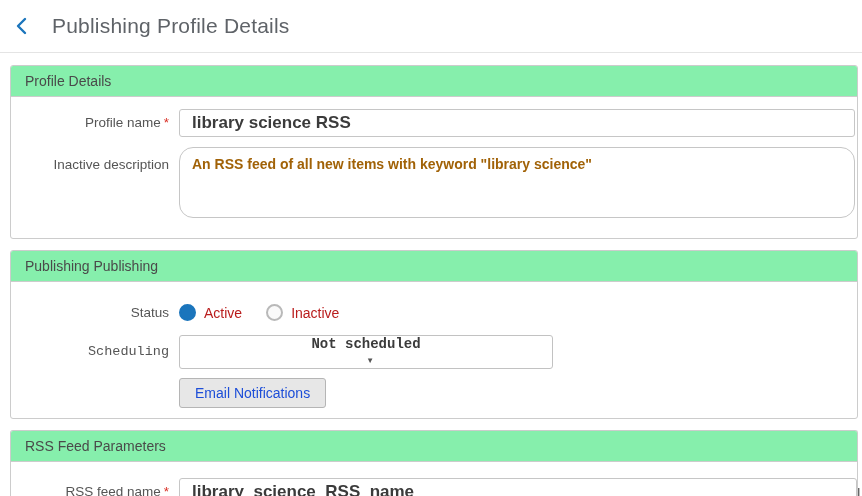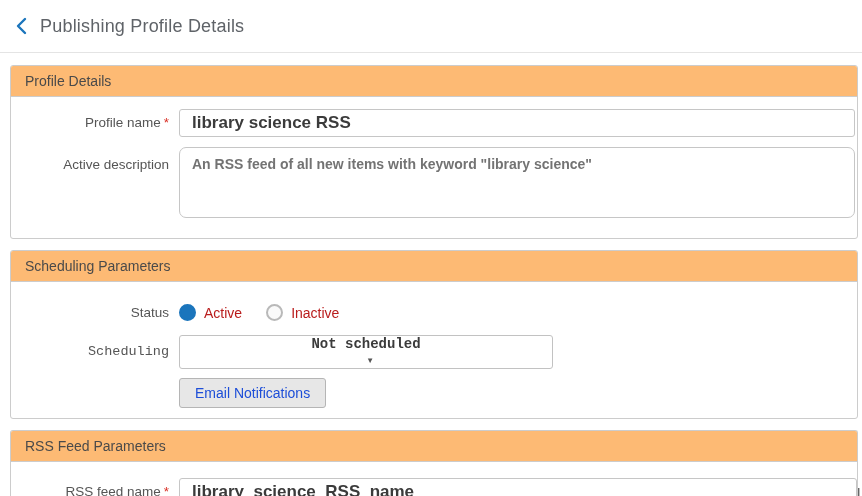--- a/index.html
+++ b/index.html
@@ -21,36 +21,36 @@
     padding-left: 8px;
     box-sizing: border-box;
   }
   .back-btn {
     width: 28px; height: 28px;
     display: flex; align-items: center; justify-content: center;
     cursor: pointer;
     flex: none;
   }
   .page-title {
-    font-size: 18px;
+    font-size: 21px;
     color: #5f6368;
-    margin-left: 4px;
+    margin-left: 16px;
     letter-spacing: 0.2px;
   }
   
   .content { margin: 12px 0 0 10px; width: 848px; }
   .panel {
     border: 1px solid #cccccc;
     border-radius: 3px;
     background: #ffffff;
     margin-bottom: 11px;
   }
   .panel:last-child { border-bottom: none; border-radius: 3px 3px 0 0; margin-bottom: 0; }
   .panel-header {
-    background: #fdba74;
+    background: #86efac;
     border-bottom: 1px solid #cccccc;
     border-radius: 2px 2px 0 0;
     padding: 7px 14px;
     font-size: 14px;
     color: #4a4a4a;
     line-height: 16px;
   }
   .panel-body { padding: 6px 0 10px 0; }
   
   .form-row { display: flex; align-items: center; margin: 6px 0 10px 0; }
@@ -77,26 +77,26 @@
     font-weight: bold;
     color: #3b3b3b;
     width: 100%;
     box-sizing: border-box;
     outline: none;
     background: #fff;
   }
   textarea.text {
     height: 71px;
     border: 1px solid #c6c6c6;
-    border-radius: 7px;
+    border-radius: 14px;
     padding: 8px 12px;
     font-family: "Liberation Sans", sans-serif;
     font-size: 14px;
     font-weight: bold;
-    color: #737373;
+    color: #a16207;
     width: 100%;
     box-sizing: border-box;
     resize: none;
     outline: none;
     line-height: 17px;
   }
   
   .status-row { margin-top: 16px; margin-bottom: 14px; }
   .radio-option { display: flex; align-items: center; margin-right: 24px; cursor: pointer; }
   .radio {
@@ -164,30 +164,30 @@
     <div class="panel-body">
       <div class="form-row">
         <div class="label-cell">
           <span>Profile name</span><span class="req">*</span>
         </div>
         <div class="field-cell">
           <input type="text" class="text" value="library science RSS" style="">
         </div>
       </div>
       <div class="form-row top">
-        <div class="label-cell">Active description</div>
+        <div class="label-cell">Inactive description</div>
         <div class="field-cell">
           <textarea class="text" style="">An RSS feed of all new items with keyword "library science"</textarea>
         </div>
       </div>
     </div>
   </section>
 
   <section class="panel">
-    <div class="panel-header">Scheduling Parameters</div>
+    <div class="panel-header">Publishing Publishing</div>
     <div class="panel-body">
       <div class="form-row status-row">
         <div class="label-cell">Status</div>
         <div class="field-cell">
           <label class="radio-option">
             <span class="radio on"></span>
             <span class="radio-label">Active</span>
           </label>
           <label class="radio-option">
             <span class="radio"></span>

